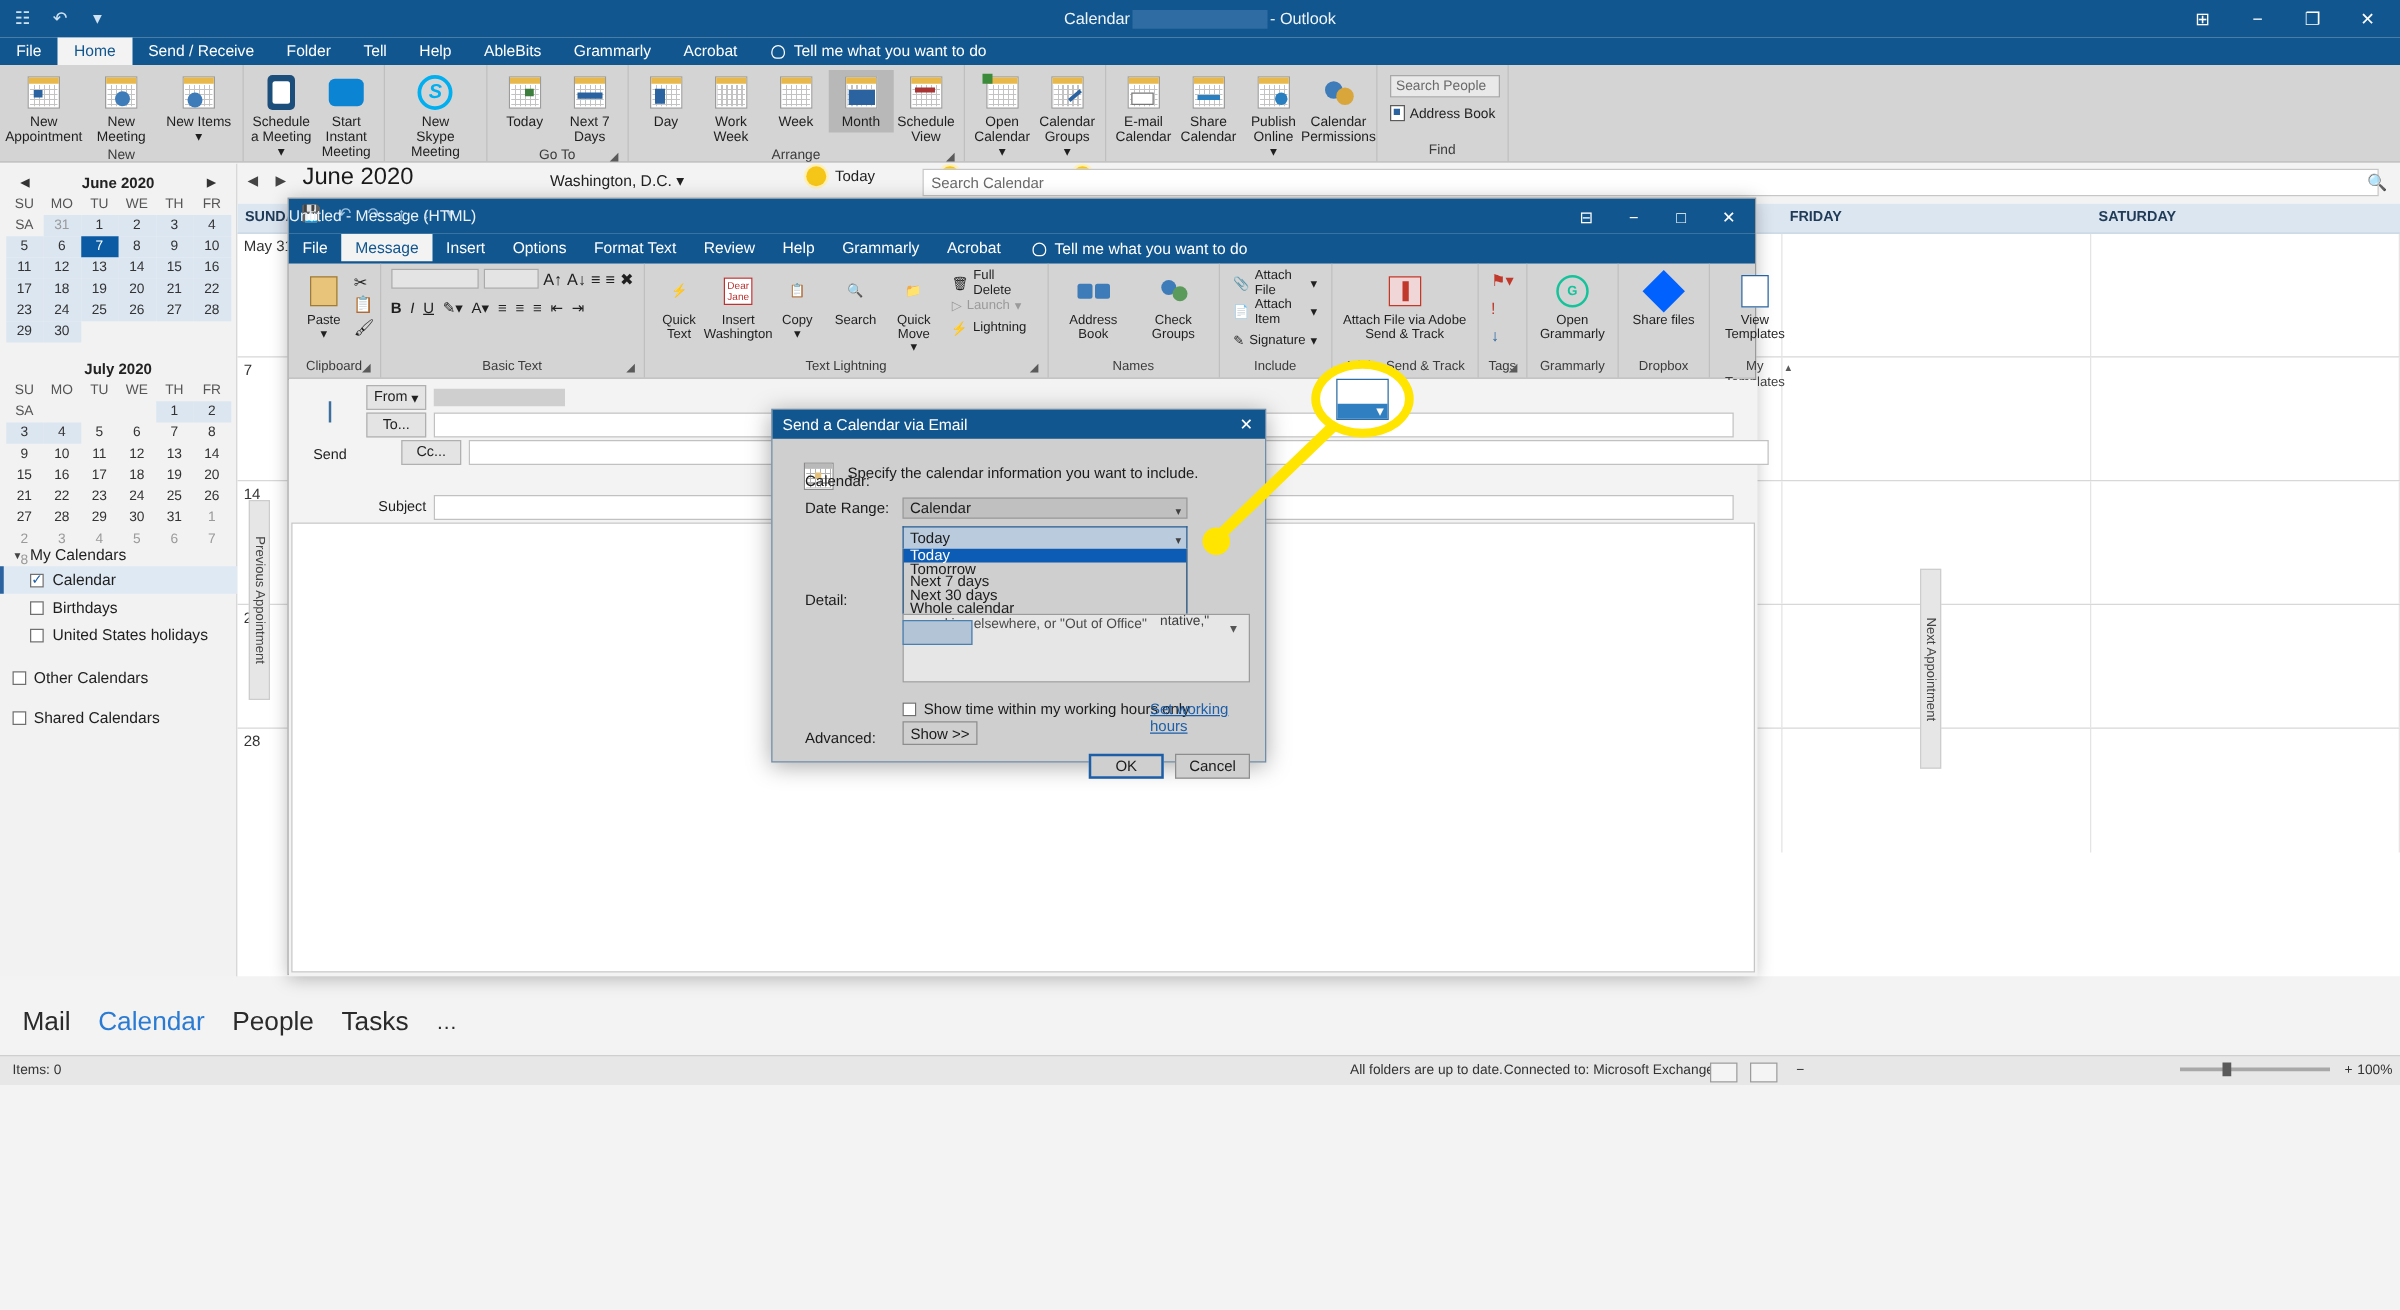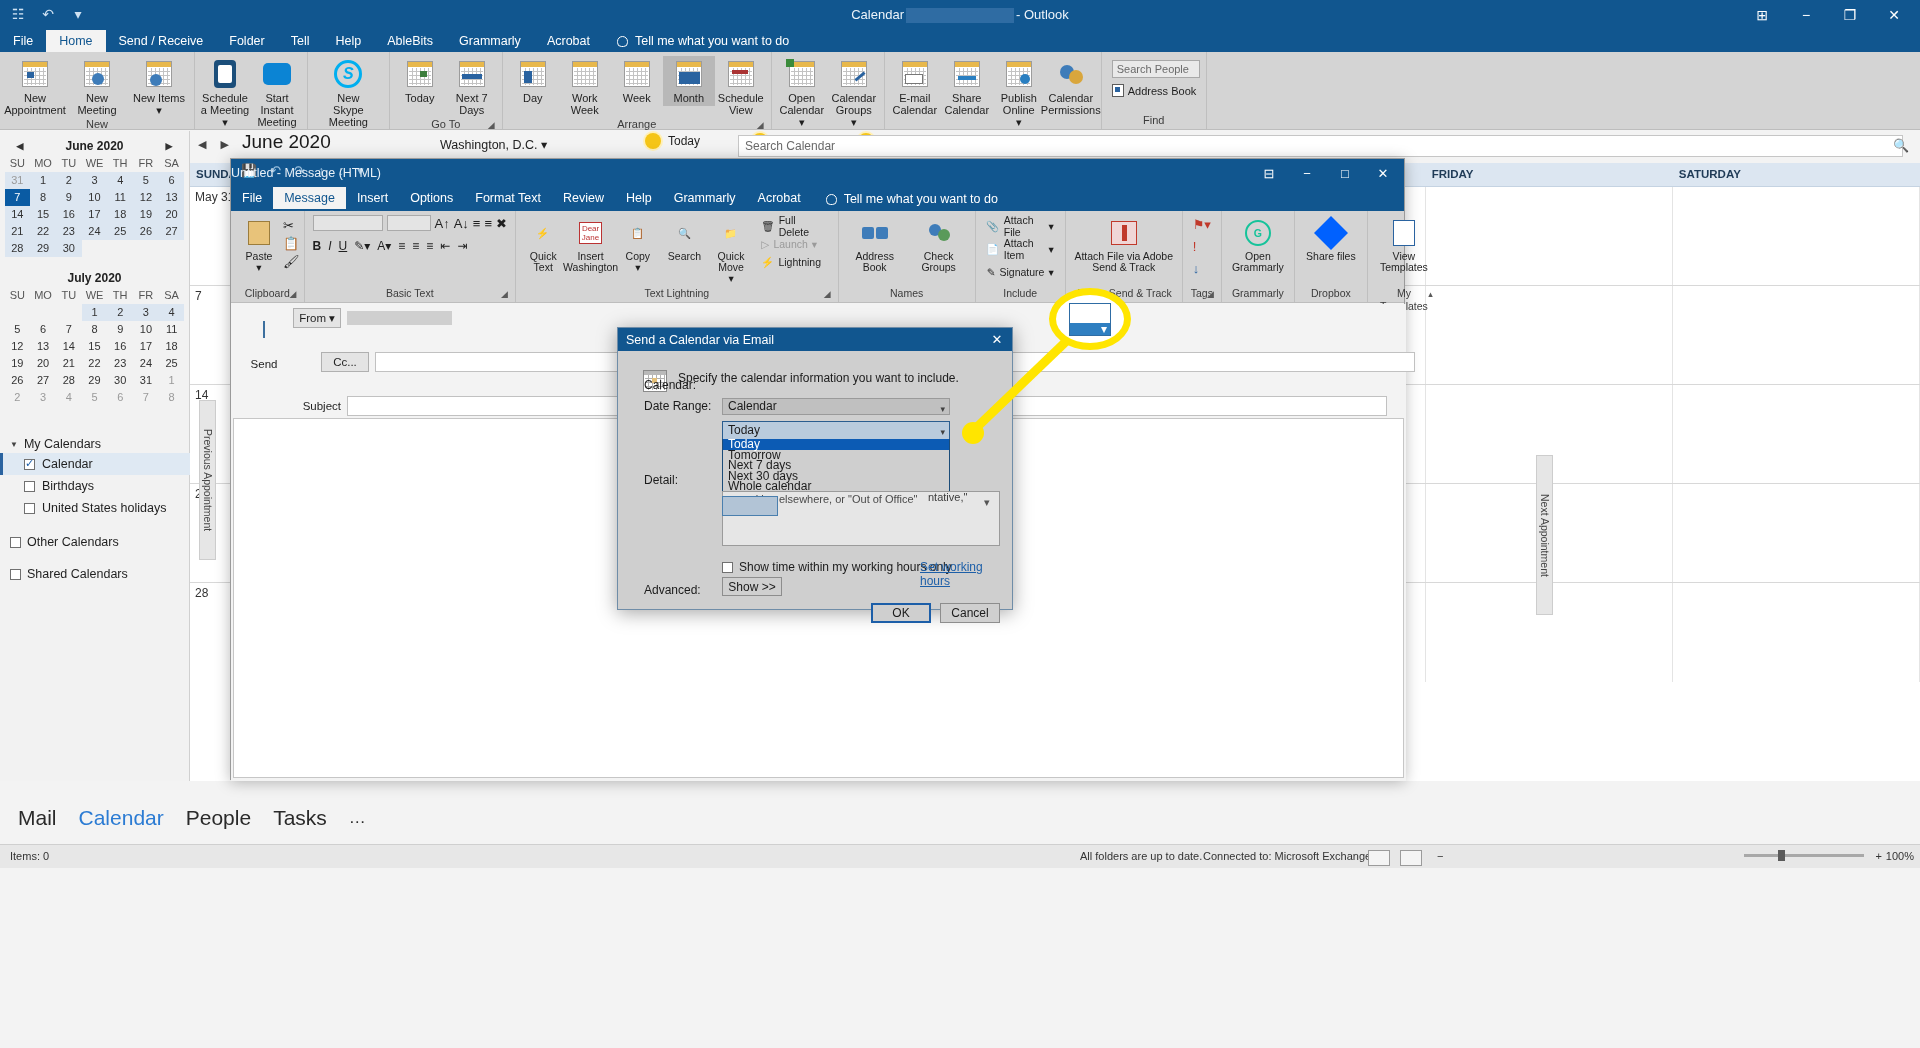--- a/index.html
+++ b/index.html
@@ -88,21 +88,21 @@
   .abico { width:12px; height:13px; border:1px solid #5b5b5b; background:#fff; position:relative; }
   .abico::after { content:""; position:absolute; left:2px; top:2px; width:5px; height:5px; background:#2a63a0; }
 
   
   #nav-pane { position:absolute; left:0; top:131px; width:190px; height:650px; background:#f2f2f2;
               border-right:1px solid #d0d0d0; }
   .minical { width:180px; margin:6px auto 0; }
   .mc-head { display:flex; align-items:center; justify-content:space-between; padding:0 12px;
              font-size:12px; font-weight:bold; height:18px; color:#222; }
   .mc-head .arw { color:#333; font-size:9px; }
-  .mc-grid { display:grid; grid-template-columns:repeat(7, 1fr); text-align:center;
+  .mc-grid { display:grid; grid-template-columns:repeat(6, 1fr); text-align:center;
              font-size:11px; color:#333; }
   .mc-grid div { height:17px; line-height:17px; }
   .mc-grid .dow { color:#555; }
   .mc-grid .inmonth { background:#dce6f1; }
   .mc-grid .today { background:#0a5ba3; color:#fff; }
   .mc-grid .dim { color:#9a9a9a; }
 
   #cal-lists { position:absolute; left:0; top:300px; width:190px; font-size:12.5px; }
   .cl-group { padding:6px 10px 2px 10px; display:flex; align-items:center; gap:6px; }
   .cl-group .chev { font-size:8px; color:#444; }
@@ -984,20 +984,26 @@
   <div id="msg-body-area">
     <div id="send-col">
       <div id="send-btn-ico"><span class="env"></span></div>
       <div id="send-label">Send</div>
     </div>
 
     <div class="field-row" style="top:4px; width:1100px;">
       <span class="fbtn"><span>From</span>▾</span>
       <span id="from-val"></span>
     </div>
+    <div class="field-row" style="top:26px;">
+      <span class="fbtn">
+          <span>To...</span>
+        </span>
+      <span class="finput" style="width:1040px;margin-left:6px;"></span>
+    </div>
     <div class="field-row" style="top:48px;padding-left:28px;">
       <span class="fbtn">
           <span>Cc...</span>
         </span>
       <span class="finput" style="width:1040px;margin-left:6px;"></span>
     </div>
     <div class="field-row" style="top:92px;">
       <span style="width:48px;text-align:right;font-size:11.5px;">Subject</span>
       <span class="finput" style="width:1040px;margin-left:6px;"></span>
     </div>

